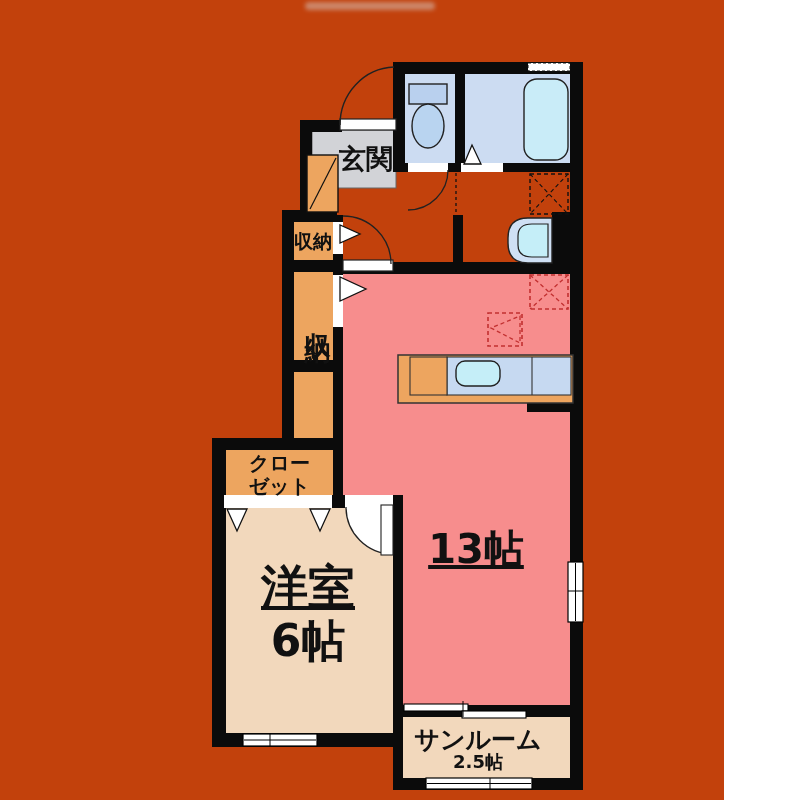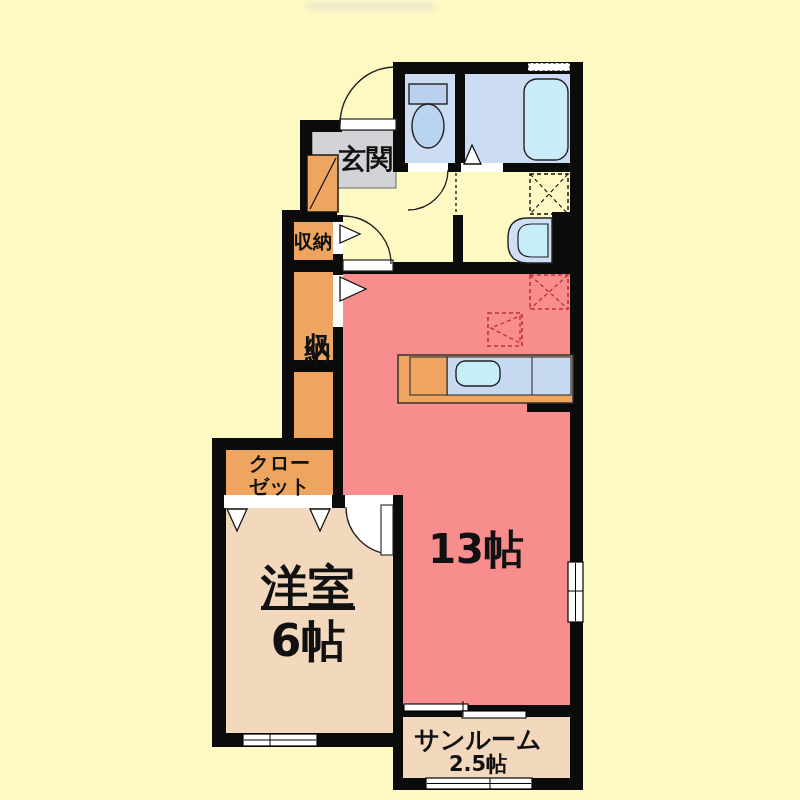--- a/index.html
+++ b/index.html
@@ -1,16 +1,16 @@
 <!DOCTYPE html>
 <html><head>
 <meta charset="utf-8">
 <style>
   html,body{margin:0;padding:0;background:#fff;}
-  .canvas{position:relative;width:800px;height:800px;background:#fef9c3;overflow:hidden;
+  .canvas{position:relative;width:724px;height:800px;background:#c2410c;overflow:hidden;
           font-family:"DejaVu Sans","Liberation Sans",sans-serif;}
   .overlay{position:absolute;left:0;top:0;}
   .lbl{position:absolute;font-weight:bold;color:#111;text-align:center;line-height:1.15;
        font-family:"DejaVu Sans","Liberation Sans",sans-serif;white-space:nowrap;}
   .vert{writing-mode:vertical-rl;text-orientation:upright;letter-spacing:5px;white-space:normal;}
   .wm{position:absolute;left:305px;top:2px;width:130px;height:8px;background:#d9d9d9;
       opacity:.45;filter:blur(2px);border-radius:4px;}
 </style>
 </head>
 <body>
@@ -141,17 +141,17 @@
   <div class="lbl vert" style="left:300px;top:275px;width:32px;height:84px;font-size:26px;">収納</div>
 
   <div class="lbl" style="left:228px;top:452px;width:103px;font-size:20px;">
     <span>クロー</span><br>
     <span>ゼット</span>
   </div>
 
   <div class="lbl" style="left:222px;top:560px;width:172px;font-size:47px;text-decoration:underline;">洋室</div>
   <div class="lbl" style="left:222px;top:616px;width:172px;font-size:44px;">6帖</div>
 
-  <div class="lbl" style="left:418px;top:526px;width:116px;font-size:40px;">13帖</div>
+  <div class="lbl" style="left:418px;top:526px;width:116px;font-size:40px;text-decoration:underline;">13帖</div>
 
   <div class="lbl" style="left:405px;top:726px;width:146px;font-size:25px;">サンルーム</div>
-  <div class="lbl" style="left:405px;top:752px;width:146px;font-size:21px;">2.5帖</div>
+  <div class="lbl" style="left:405px;top:752px;width:146px;font-size:18px;">2.5帖</div>
 </div>
 
 </body></html>

